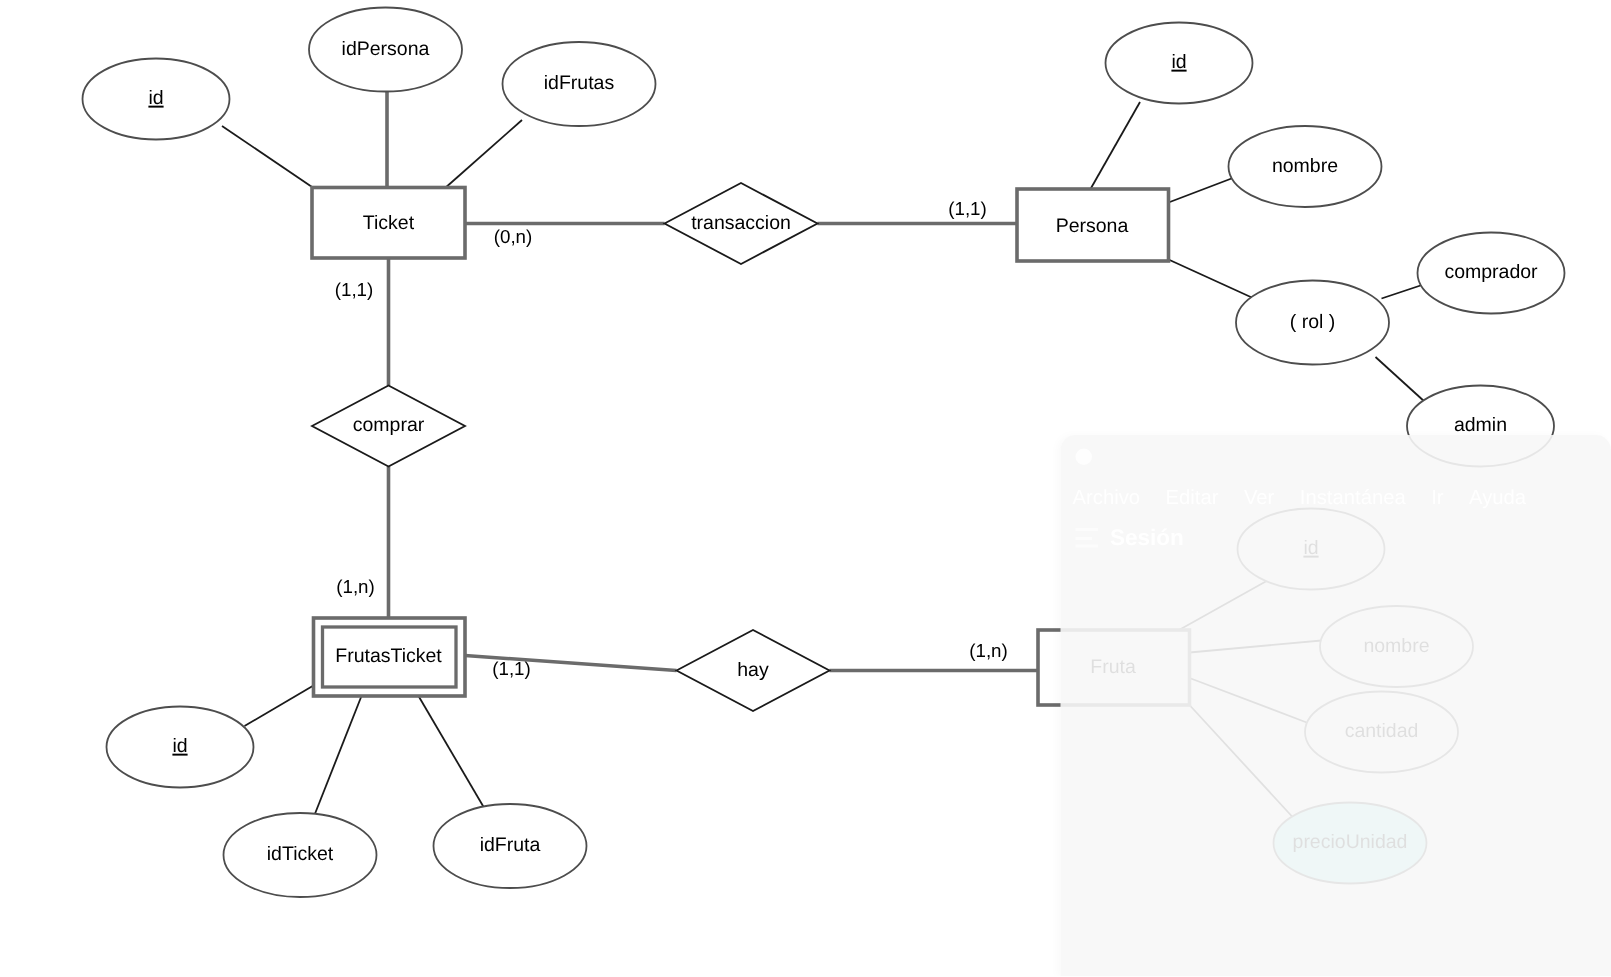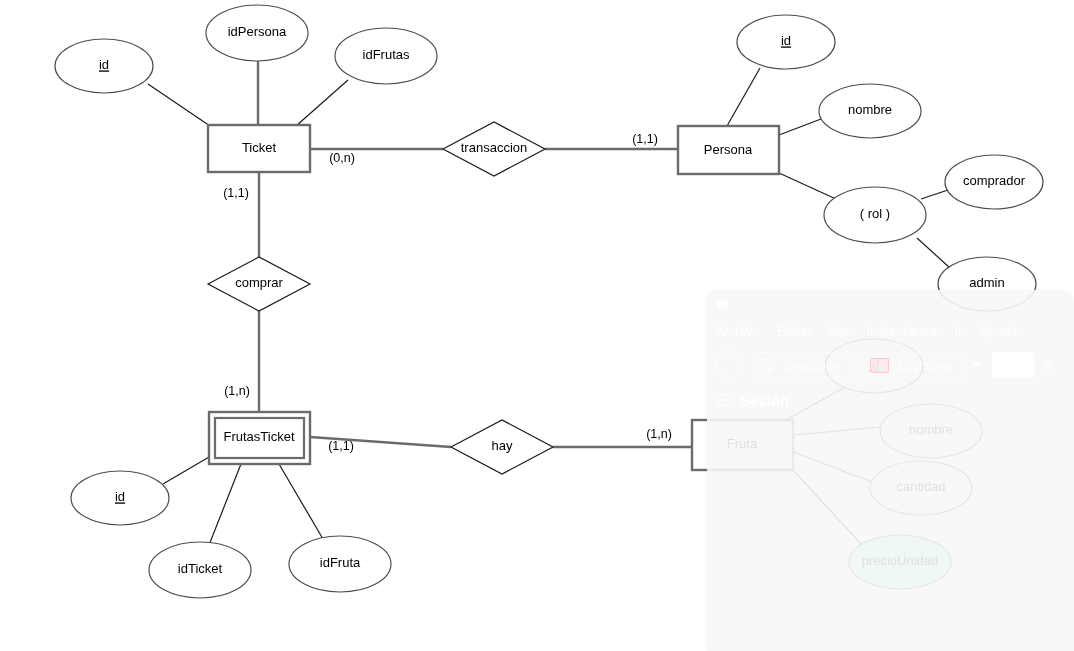--- a/index.html
+++ b/index.html
@@ -348,41 +348,20 @@
 
     <div id="ghost-menubar">
       <span>Archivo</span>
       <span>Editar</span>
       <span>Ver</span>
       <span>Instantánea</span>
       <span>Ir</span>
       <span>Ayuda</span>
     </div>
 
-    <div id="ghost-toolbar">
-      <span class="gt-circle"></span>
-
-      <span class="gt-group">
-        <span class="gt-cursor-icon">
-          <svg width="13" height="16" viewBox="0 0 13 16">
-            <path d="M1 1 L1 13 L4.5 10 L6.5 14.5 L8.5 13.5 L6.5 9.5 L11 9.5 Z" fill="none" stroke="rgba(255,255,255,0.8)" stroke-width="1.2"></path>
-          </svg>
-        </span>
-        <span>Selección</span>
-      </span>
-
-      <span class="gt-group">
-        <span class="gt-screen-icon"></span>
-        <span>Escritorio</span>
-      </span>
-
-      <span class="gt-caret"></span>
-      <span class="gt-whitebox"></span>
-      <span class="gt-trailing">V</span>
-    </div>
 
     <div id="ghost-section">
       <span class="gs-icon">
           <i></i>
           <i></i>
           <i></i>
         </span>
       <span>Sesión</span>
     </div>
 

